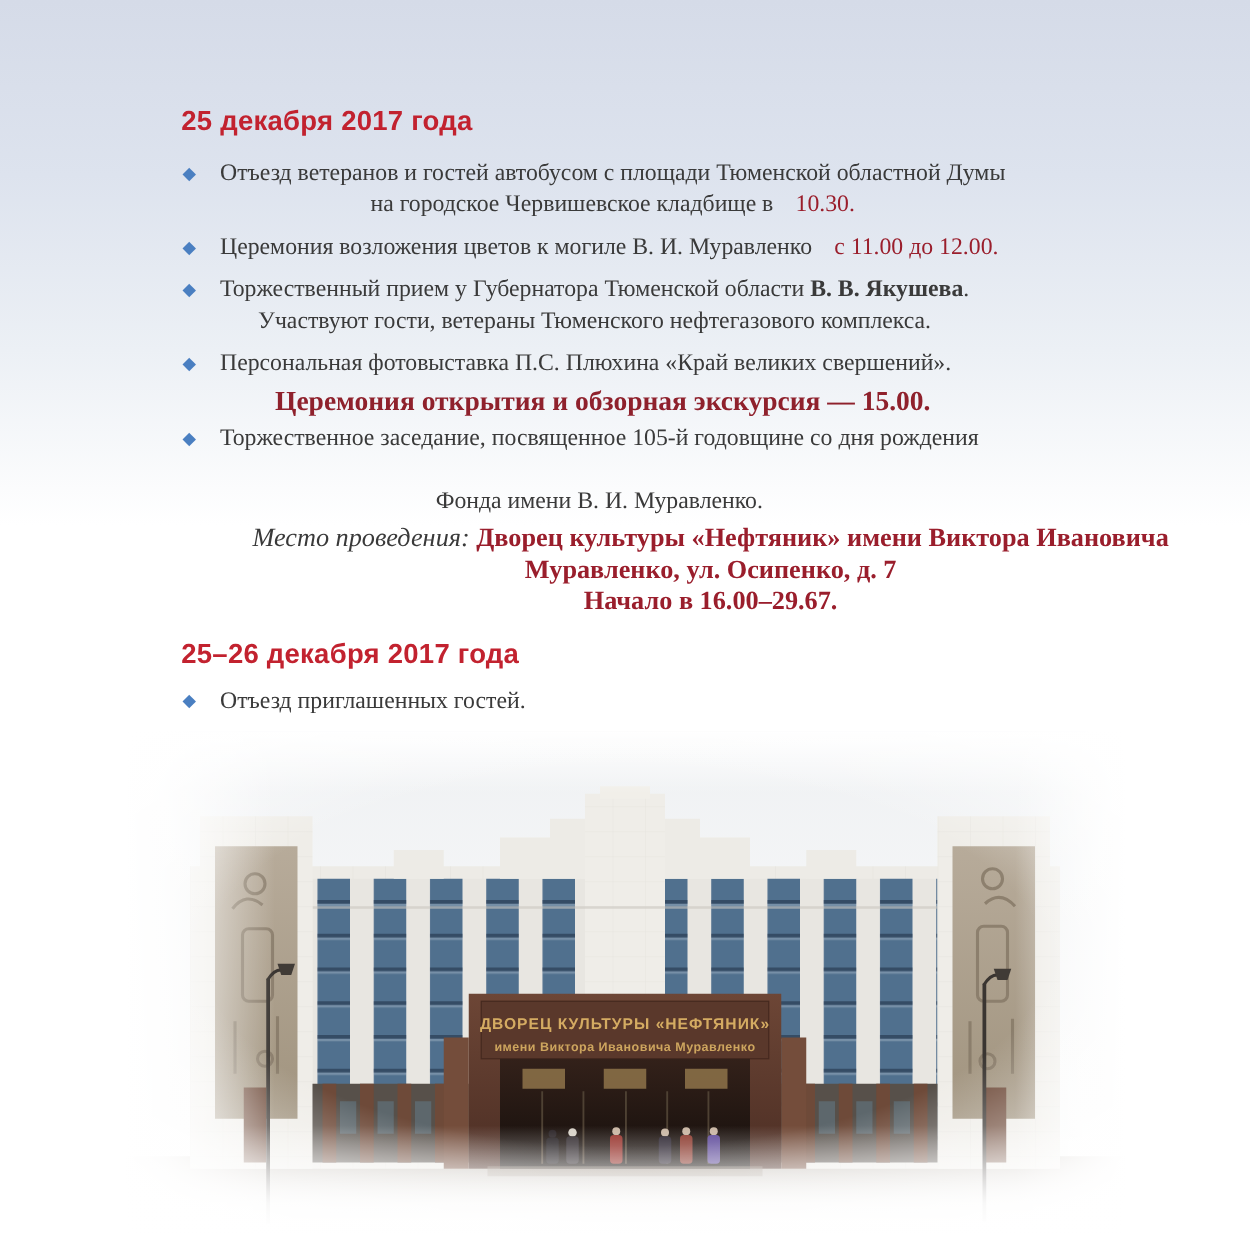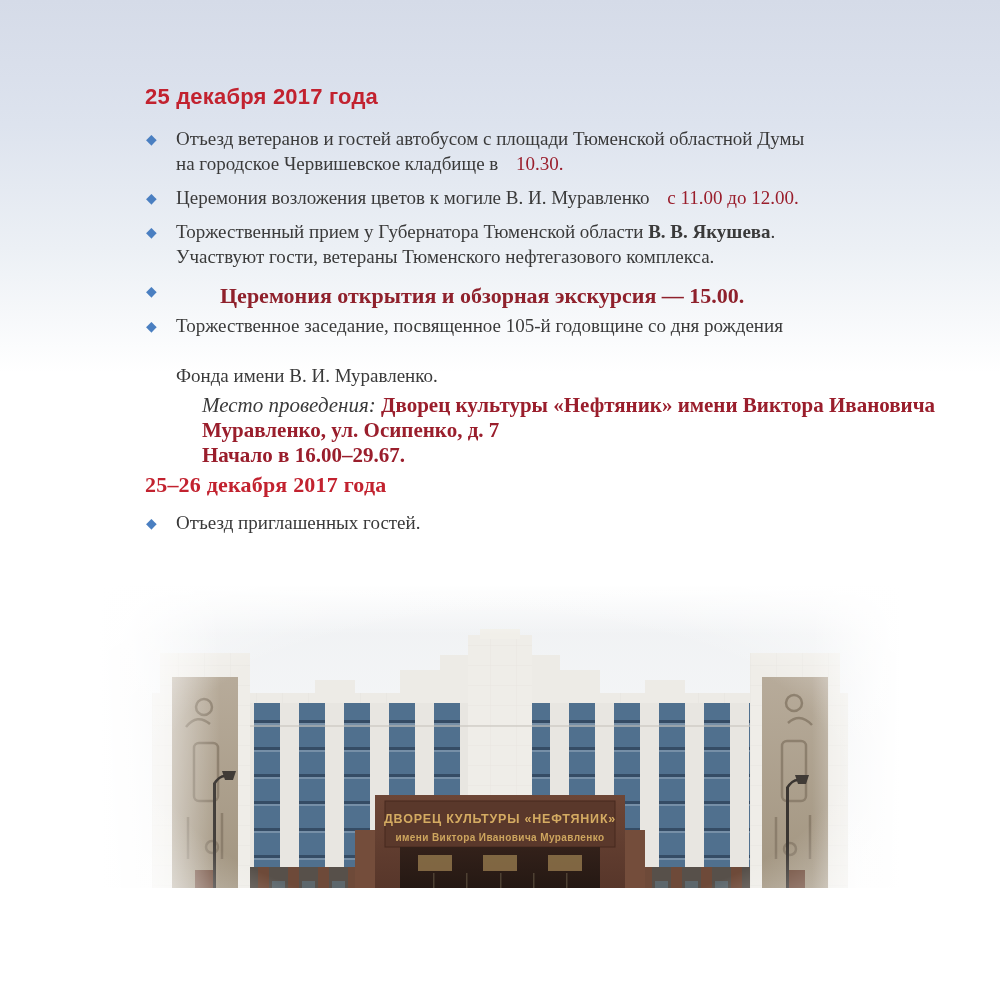--- a/index.html
+++ b/index.html
@@ -1,29 +1,30 @@
 <!DOCTYPE html>
 <html><head>
 <meta charset="utf-8">
 <style>
   html,body{margin:0;padding:0;}
   .page{
-    position:relative;width:1000px;height:888px;overflow:hidden;
+    position:relative;width:1000px;height:1000px;overflow:hidden;
     background:linear-gradient(180deg,#d5dbe8 0%,#dde3ee 14%,#ecf0f5 28%,#ffffff 42%,#ffffff 100%);
     font-family:"Liberation Serif",serif;
+    text-align:center;
   }
   .content{
     position:absolute;left:145px;top:0;width:800px;padding-top:84px;
     display:flex;flex-direction:column;align-items:flex-start;
   }
   .h{
     margin:0;font-family:"Liberation Sans",sans-serif;font-weight:700;
     font-size:22px;line-height:26px;color:#c2222f;letter-spacing:.2px;
   }
-  .h.second{margin-top:4px;font-family:Liberation Serif, serif;}
+  .h.second{margin-top:17px;}
   .item{
     position:relative;padding-left:31px;margin-top:9px;
     font-size:19px;line-height:25px;color:#3a3a3a;
   }
   .item.first{margin-top:16px;}
   .item.afterSub{margin-top:5px;}
   .bullet{
     position:absolute;left:1px;top:1px;font-size:14px;color:#4a7fc1;
     font-family:"DejaVu Sans",sans-serif;
   }
@@ -75,20 +76,21 @@
     </div>
 
     <div class="item">
       <span class="bullet">◆</span>
       <span>Торжественный прием у Губернатора Тюменской области </span><span class="b">В. В. Якушева</span><span>.</span><br>
       <span>Участвуют гости, ветераны Тюменского нефтегазового комплекса.</span>
     </div>
 
     <div class="item">
       <span class="bullet">◆</span>
+      <span>Персональная фотовыставка П.С. Плюхина «Край великих свершений».</span>
     </div>
 
     <div class="subred">Церемония открытия и обзорная экскурсия — 15.00.</div>
 
     <div class="item afterSub">
       <span class="bullet">◆</span>
       <span>Торжественное заседание, посвященное 105-й годовщине со дня рождения</span><br>
       <br>
       <span>Фонда имени В. И. Муравленко.</span>
     </div>

